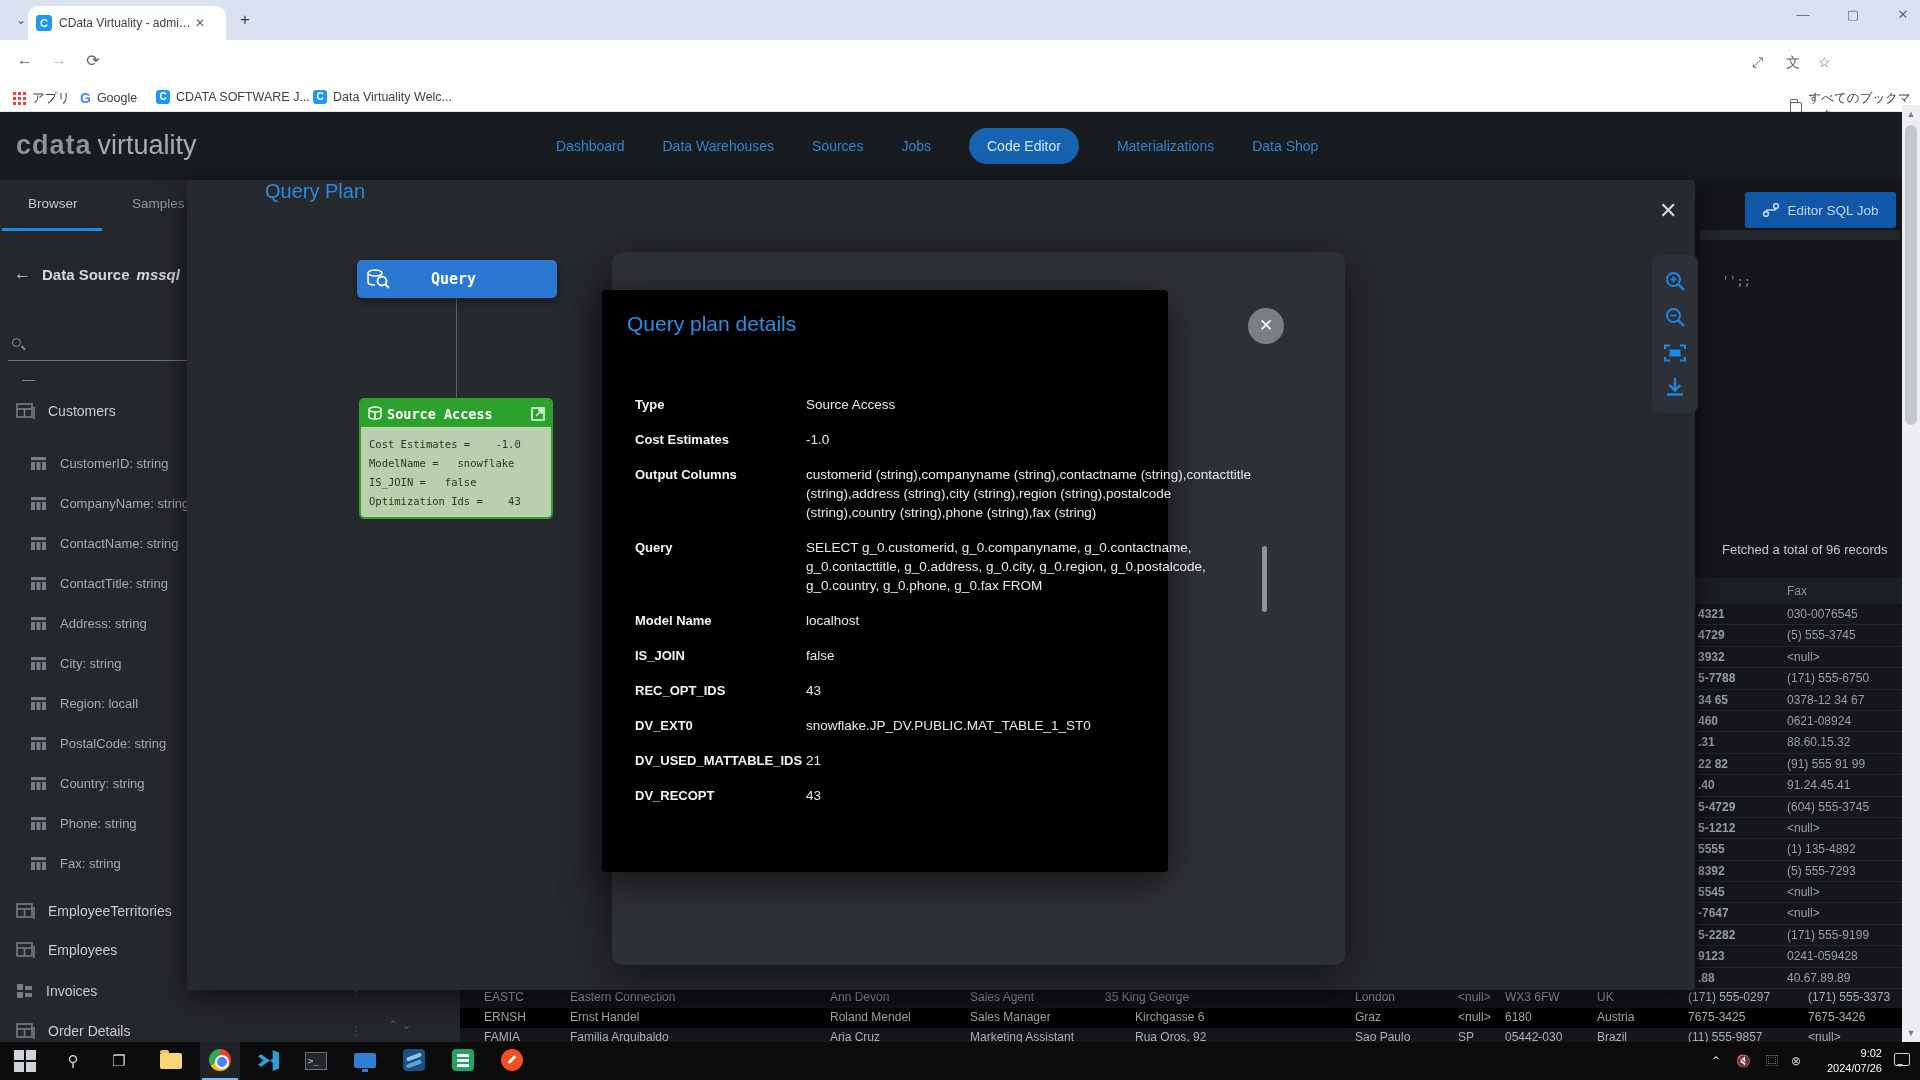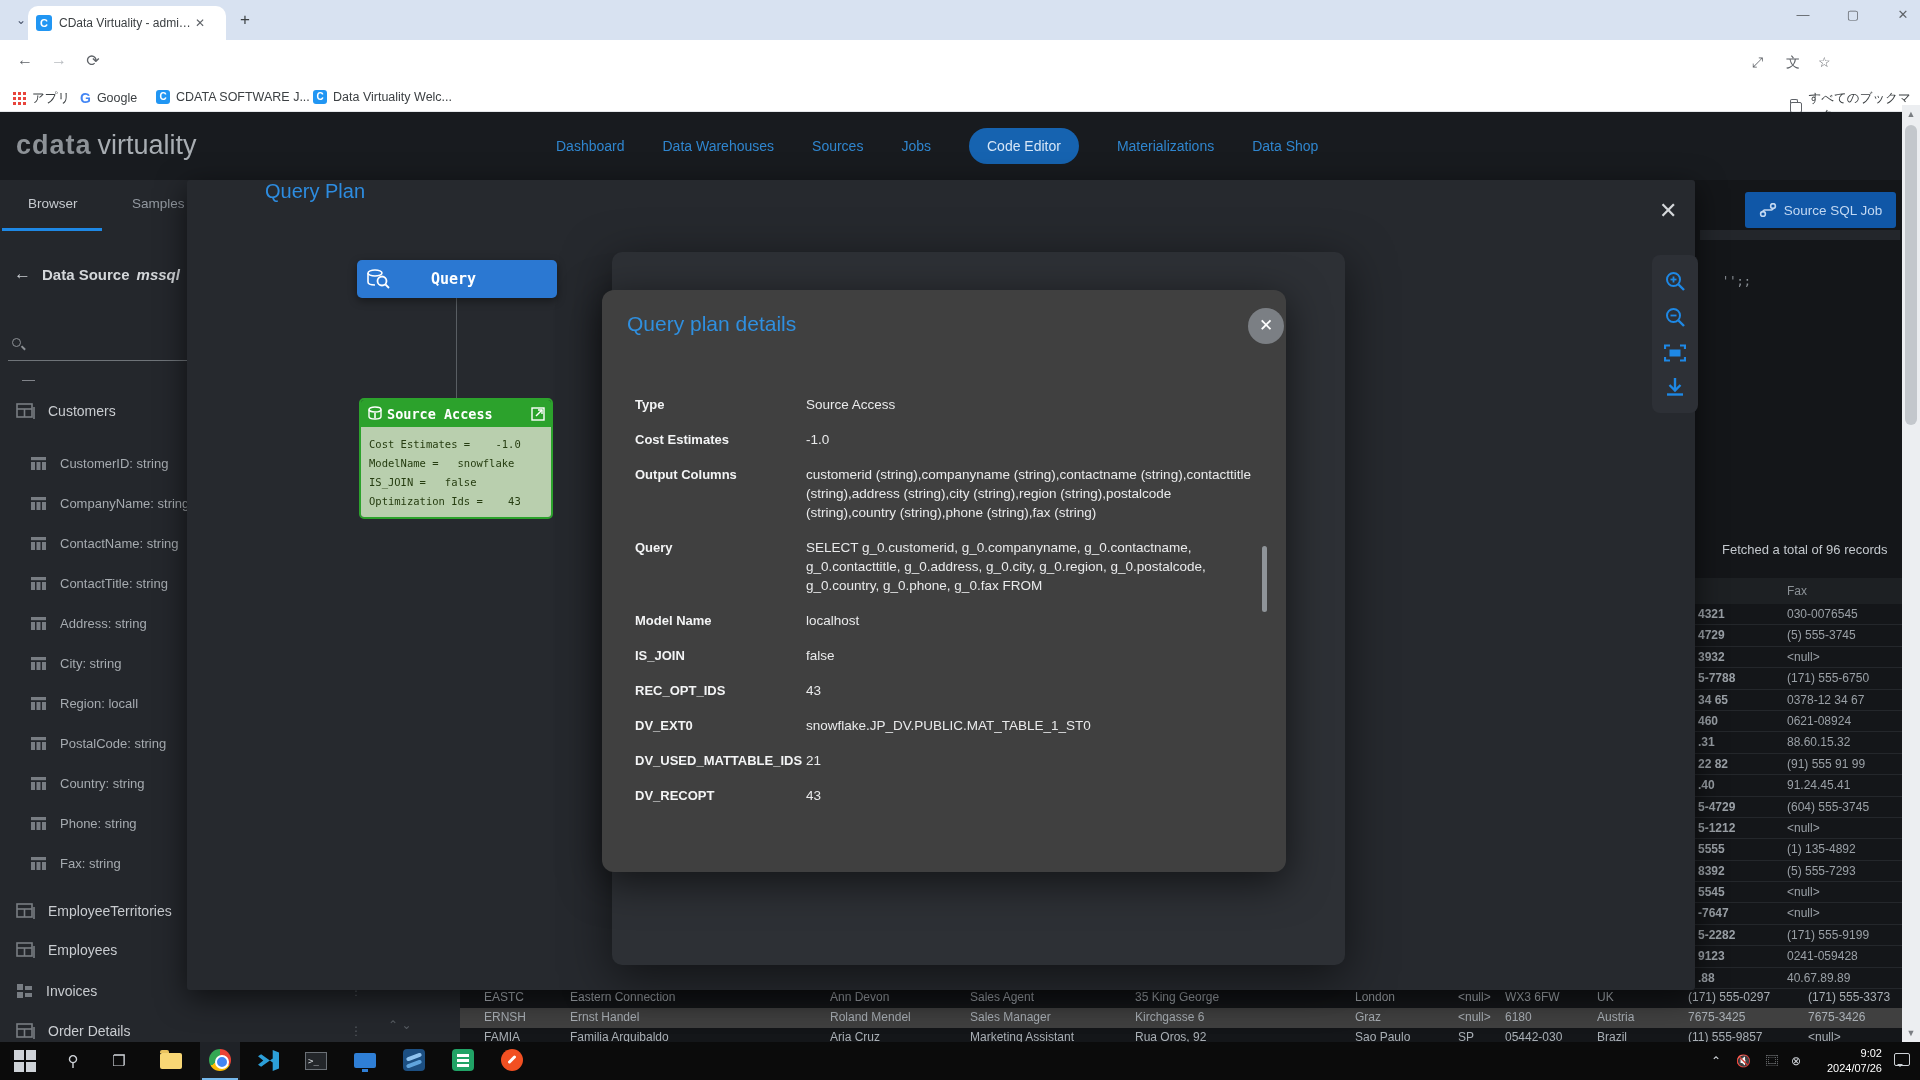--- a/index.html
+++ b/index.html
@@ -96,21 +96,21 @@
   #grid-header { position:absolute; left:0; top:398px; width:1442px; height:26px; background:#1d2023; }
   #fax-header { position:absolute; left:1327px; top:6px; color:#8b9196; font-size:12px; }
   #side-rows { position:absolute; left:1235px; top:424px; width:207px; }
   .pf-row { position:relative; height:21.4px; border-bottom:1px solid #24272b; font-size:12px; color:#9aa0a6; }
   .pf-row .ph { position:absolute; left:3px; top:3px; white-space:nowrap;font-weight:bold; }
   .pf-row .fx { position:absolute; left:92px; top:3px; white-space:nowrap; }
   #bottom-rows { position:absolute; left:-460px; top:0; }
   .grid-row { position:absolute; left:460px; width:1460px; height:20px; font-size:12px; color:#a9afb5; }
   .grid-row span { position:absolute; top:2px; white-space:nowrap; }
   .grid-row .rnum { color:#4f8fd0; }
-  .grid-row.alt { background:#404040; }
+  .grid-row.alt { background:#000000; }
 
   
   #page-scrollbar { position:absolute; left:1902px; top:105px; width:18px; height:937px; background:#eceef1; z-index:7; }
   #page-scrollbar .arr { position:absolute; left:0; width:18px; text-align:center; color:#7a7e83; font-size:9px; }
   #page-scrollbar .thumb { position:absolute; left:3px; top:20px; width:12px; height:300px; background:#c3c7cc; border-radius:6px; }
 
   
   #qp-modal { position:absolute; left:187px; top:180px; width:1508px; height:810px; background:#26292e;
     border-radius:3px; box-shadow:0 8px 30px rgba(0,0,0,.6); z-index:5; }
   #qp-title { position:absolute; left:78px; top:0; color:#2d8ce0; font-size:20px; }
@@ -128,22 +128,22 @@
     font-family:"DejaVu Sans Mono", monospace; font-weight:bold; font-size:13.5px; padding:0 6px; gap:4px; }
   #node-source .hdr .cap { flex:1; white-space:nowrap; }
   #node-source .body { background:#b9cfae; padding:8px 8px 6px 8px; }
   #node-source .body div { color:#263d11; font-family:"DejaVu Sans Mono", monospace; font-size:10.5px;
     line-height:19px; white-space:pre; }
   #zoom-tools { position:absolute; left:1465px; top:75px; width:46px; height:158px; background:#2d3036;
     border-radius:8px; display:flex; flex-direction:column; align-items:center; justify-content:space-around;
     padding:8px 0; }
 
   
-  #qpd { position:absolute; left:602px; top:290px; width:684px; height:582px; background:#404040;
-    border-radius:12px; box-shadow:0 10px 40px rgba(0,0,0,.6); z-index:6; }
+  #qpd { position:absolute; left:602px; top:290px; width:566px; height:582px; background:#000000;
+    border-radius:4px; box-shadow:0 10px 40px rgba(0,0,0,.6); z-index:6; }
   #qpd-title { position:absolute; left:25px; top:22px; color:#2f8fdf; font-size:21px; }
   #qpd-close { position:absolute; left:646px; top:18px; width:36px; height:36px; background:#7b7f84;
     border-radius:50%; color:#fff; font-size:17px; text-align:center; line-height:35px; }
   #qpd-rows { position:absolute; left:33px; top:105px; width:630px; }
   .d-row { display:flex; margin-bottom:16px; }
   .d-row .dl { width:171px; flex:none; color:#f3f4f5; font-size:13px; font-weight:bold; line-height:19px; }
   .d-row .dv { flex:1; color:#e9eaeb; font-size:13.5px; line-height:19px; }
   #qpd-scrollthumb { position:absolute; left:660px; top:256px; width:5px; height:66px; background:#8f9499; border-radius:3px; }
 
   
@@ -456,21 +456,21 @@
 
 <div id="main-bg">
   <div id="editor-bar"></div>
   <div id="editor-frag">'';;</div>
   <div id="create-job">
     <svg width="18" height="14" viewBox="0 0 18 14">
       <circle cx="14" cy="3" r="2.4" fill="none" stroke="#c2d8f2" stroke-width="1.6"></circle>
       <circle cx="4" cy="11" r="2.4" fill="none" stroke="#c2d8f2" stroke-width="1.6"></circle>
       <path d="M14 5.4 C14 9, 4 5, 4 8.6" fill="none" stroke="#c2d8f2" stroke-width="1.6"></path>
     </svg>
-    <span>Source SQL Job</span>
+    <span>Editor SQL Job</span>
   </div>
   <div id="fetched">Fetched a total of 96 records</div>
   <div id="grid-header">
     <div id="fax-header">Fax</div>
   </div>
   <div id="side-rows">
       <div class="pf-row">
         <span class="ph">4321</span>
         <span class="fx">030-0076545</span>
       </div>
@@ -543,21 +543,21 @@
         <span class="fx">40.67.89.89</span>
       </div>
     </div>
   <div id="bottom-rows">
       <div class="grid-row" style="top: 808px;">
         <span class="rnum" style="left: -30px;">19</span>
         <span class="" style="left: 24px;">EASTC</span>
         <span class="" style="left: 110px;">Eastern Connection</span>
         <span class="" style="left: 370px;">Ann Devon</span>
         <span class="" style="left: 510px;">Sales Agent</span>
-        <span class="" style="left: 675px;">35 King George</span>
+        <span class="" style="left: 645px;">35 King George</span>
         <span class="" style="left: 895px;">London</span>
         <span class="" style="left: 998px;">&lt;null&gt;</span>
         <span class="" style="left: 1045px;">WX3 6FW</span>
         <span class="" style="left: 1137px;">UK</span>
         <span class="" style="left: 1228px;">(171) 555-0297</span>
         <span class="" style="left: 1348px;">(171) 555-3373</span>
       </div>
       <div class="grid-row alt" style="top: 828px;">
         <span class="rnum" style="left: -30px;">20</span>
         <span class="" style="left: 24px;">ERNSH</span>

